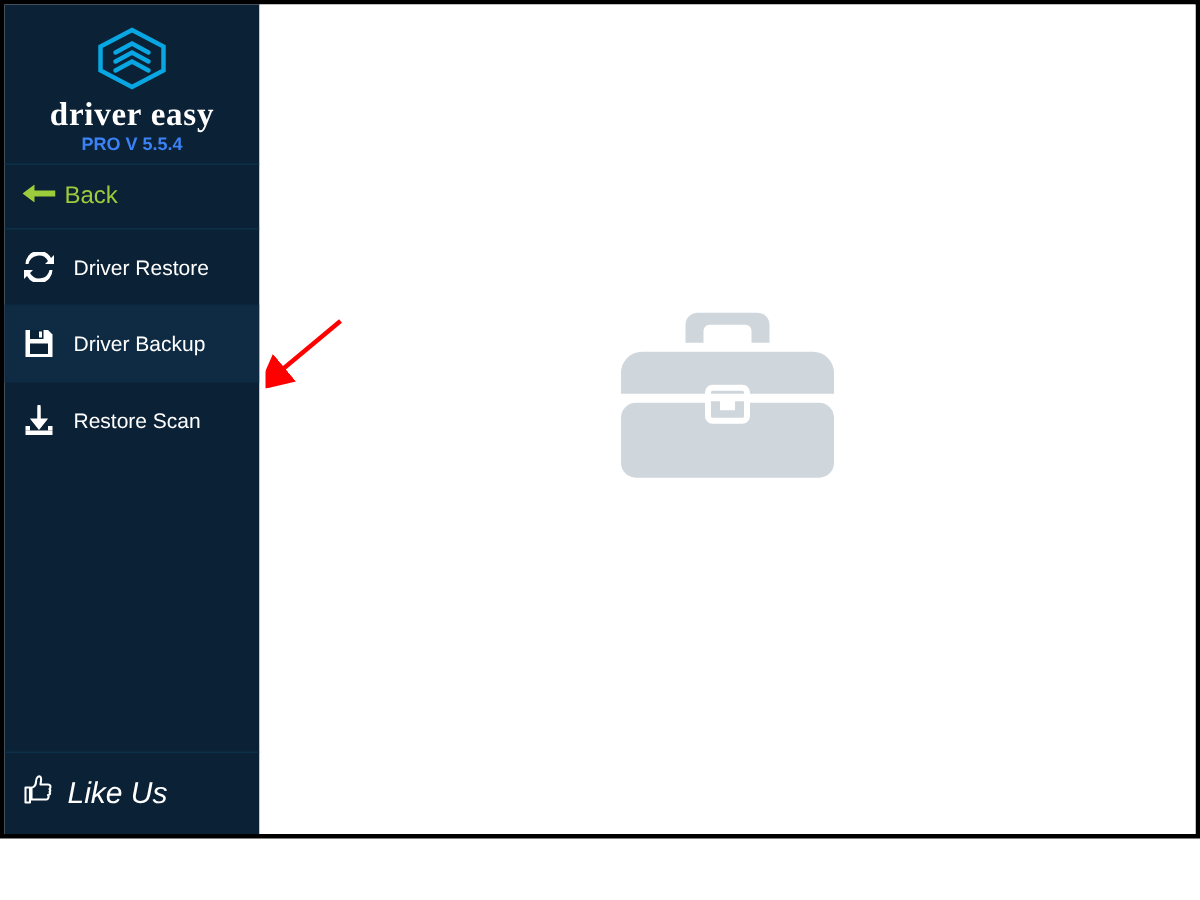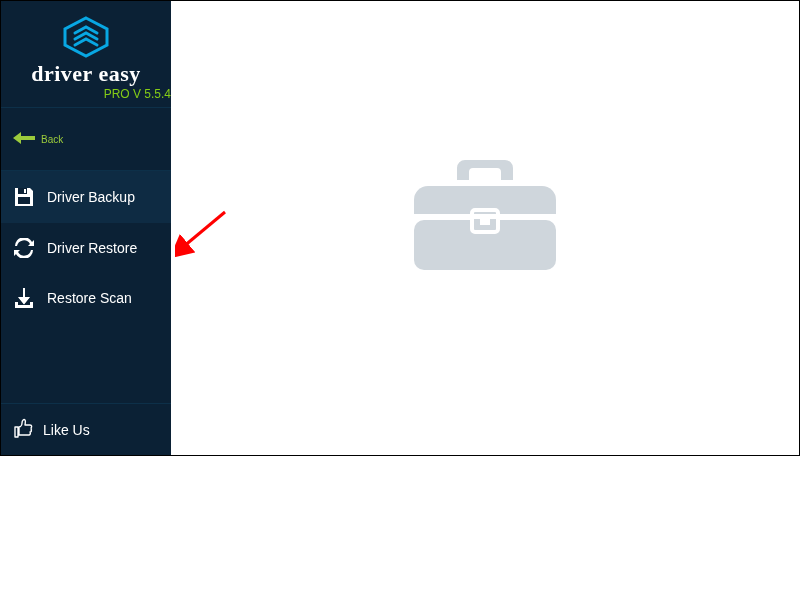--- a/index.html
+++ b/index.html
@@ -1,34 +1,34 @@
 <!DOCTYPE html>
 <html><head>
 <meta charset="utf-8">
 <style>
   html,body{margin:0;padding:0;width:800px;height:600px;font-family:"Segoe UI",Arial,sans-serif;background:#fff;overflow:hidden;}
-  .app{width:800px;height:456px;border:1px solid #000000;box-sizing:border-box;position:relative;display:flex;}
+  .app{width:800px;height:559px;border:3px solid #000000;box-sizing:border-box;position:relative;display:flex;}
   
   .win-ctrl{position:absolute;top:6px;right:10px;display:flex;gap:18px;color:#808080;}
   .win-ctrl span{cursor:pointer;font-size:18px;line-height:18px;}
   .win-ctrl .min{font-weight:bold;}
   
   .sidebar{width:170px;height:100%;background:#0b2135;color:#fff;display:flex;flex-direction:column;position:relative;}
   .logo-wrap{padding:14px 0 6px 0;text-align:center;}
   .logo-wrap svg{display:block;margin:0 auto;}
   .brand{font-family:"Segoe Script","Brush Script MT",cursive;font-size:22px;font-weight:600;color:#fff;margin-top:2px;letter-spacing:.5px;}
-  .version{color:#84cc16;font-weight:normal;font-size:12px;margin-top:0px;text-align:right;}
-  .back{display:flex;align-items:center;gap:6px;color:#9ccb3c;font-size:10px;padding:24px 12px;border-top:1px solid #0d3049;border-bottom:1px solid #0d3049;cursor:pointer;}
+  .version{color:#3b82f6;font-weight:bold;font-size:12px;margin-top:0px;}
+  .back{display:flex;align-items:center;gap:6px;color:#9ccb3c;font-size:16px;padding:12px 12px;border-top:1px solid #0d3049;border-bottom:1px solid #0d3049;cursor:pointer;}
   .back svg{flex-shrink:0;}
   .nav{display:flex;flex-direction:column;}
   .nav-item{display:flex;align-items:center;gap:12px;padding:15px 12px;color:#fff;font-size:14px;cursor:pointer;}
   .nav-item .icon{width:22px;display:flex;justify-content:center;}
   .nav-item.active{background:#0e2b43;}
   .nav-item.highlight{box-shadow:inset 0 0 0 3px #ff0000;position:relative;}
-  .like-us{margin-top:auto;display:flex;align-items:center;gap:10px;padding:14px 12px;color:#fff;font-size:14px;cursor:pointer;border-top:1px solid #0d3049;}
+  .like-us{margin-top:auto;display:flex;align-items:center;gap:10px;padding:14px 12px;color:#fff;font-size:20px;cursor:pointer;border-top:1px solid #0d3049;font-style:italic;}
   
   .main{flex:1;position:relative;background:#fff;}
   .placeholder{position:absolute;left:50%;top:48%;transform:translate(-50%,-50%);}
   
   .red-arrow{position:absolute;left:174px;top:206px;pointer-events:none;}
 </style>
 </head>
 <body>
 
 <div class="app">
@@ -55,40 +55,40 @@
     <div class="back">
       <span>
         <svg width="22" height="12" viewBox="0 0 22 12">
           <path d="M22 4 L8 4 L8 0 L0 6 L8 12 L8 8 L22 8 Z" fill="#9ccb3c"></path>
         </svg>
       </span>
       <span>Back</span>
     </div>
 
     <div class="nav">
+      <div class="nav-item">
+        <span class="icon">
+          <svg width="20" height="20" viewBox="0 0 20 20">
+            <path d="M3 8 A7 7 0 0 1 16 6 L14 8 L20 8 L20 2 L18 4 A9 9 0 0 0 1 8 Z" fill="#fff"></path>
+            <path d="M17 12 A7 7 0 0 1 4 14 L6 12 L0 12 L0 18 L2 16 A9 9 0 0 0 19 12 Z" fill="#fff"></path>
+          </svg>
+        </span>
+        <span>Driver Restore</span>
+      </div>
+
       <div class="nav-item active">
         <span class="icon">
           <svg width="22" height="22" viewBox="0 0 22 22">
             <path d="M2 2 H17 L20 5 V20 H2 Z" fill="#fff"></path>
             <rect x="5" y="2" width="9" height="6" fill="#0b2135"></rect>
             <rect x="11" y="3" width="2" height="4" fill="#fff"></rect>
             <rect x="5" y="11" width="12" height="7" fill="#0b2135"></rect>
           </svg>
         </span>
         <span>Driver Backup</span>
-      </div>
-
-      <div class="nav-item">
-        <span class="icon">
-          <svg width="20" height="20" viewBox="0 0 20 20">
-            <path d="M3 8 A7 7 0 0 1 16 6 L14 8 L20 8 L20 2 L18 4 A9 9 0 0 0 1 8 Z" fill="#fff"></path>
-            <path d="M17 12 A7 7 0 0 1 4 14 L6 12 L0 12 L0 18 L2 16 A9 9 0 0 0 19 12 Z" fill="#fff"></path>
-          </svg>
-        </span>
-        <span>Driver Restore</span>
       </div>
 
 
       <div class="nav-item">
         <span class="icon">
           <svg width="20" height="20" viewBox="0 0 20 20">
             <path d="M10 0 L10 10 L6 10 L10 15 L14 10 L10 10" fill="none" stroke="#fff" stroke-width="2"></path>
             <path d="M9 1 L9 10 L5 10 L10 16 L15 10 L11 10 L11 1 Z" fill="#fff"></path>
             <rect x="1" y="17" width="18" height="3" fill="#fff"></rect>
             <rect x="1" y="14" width="3" height="3" fill="#fff"></rect>

